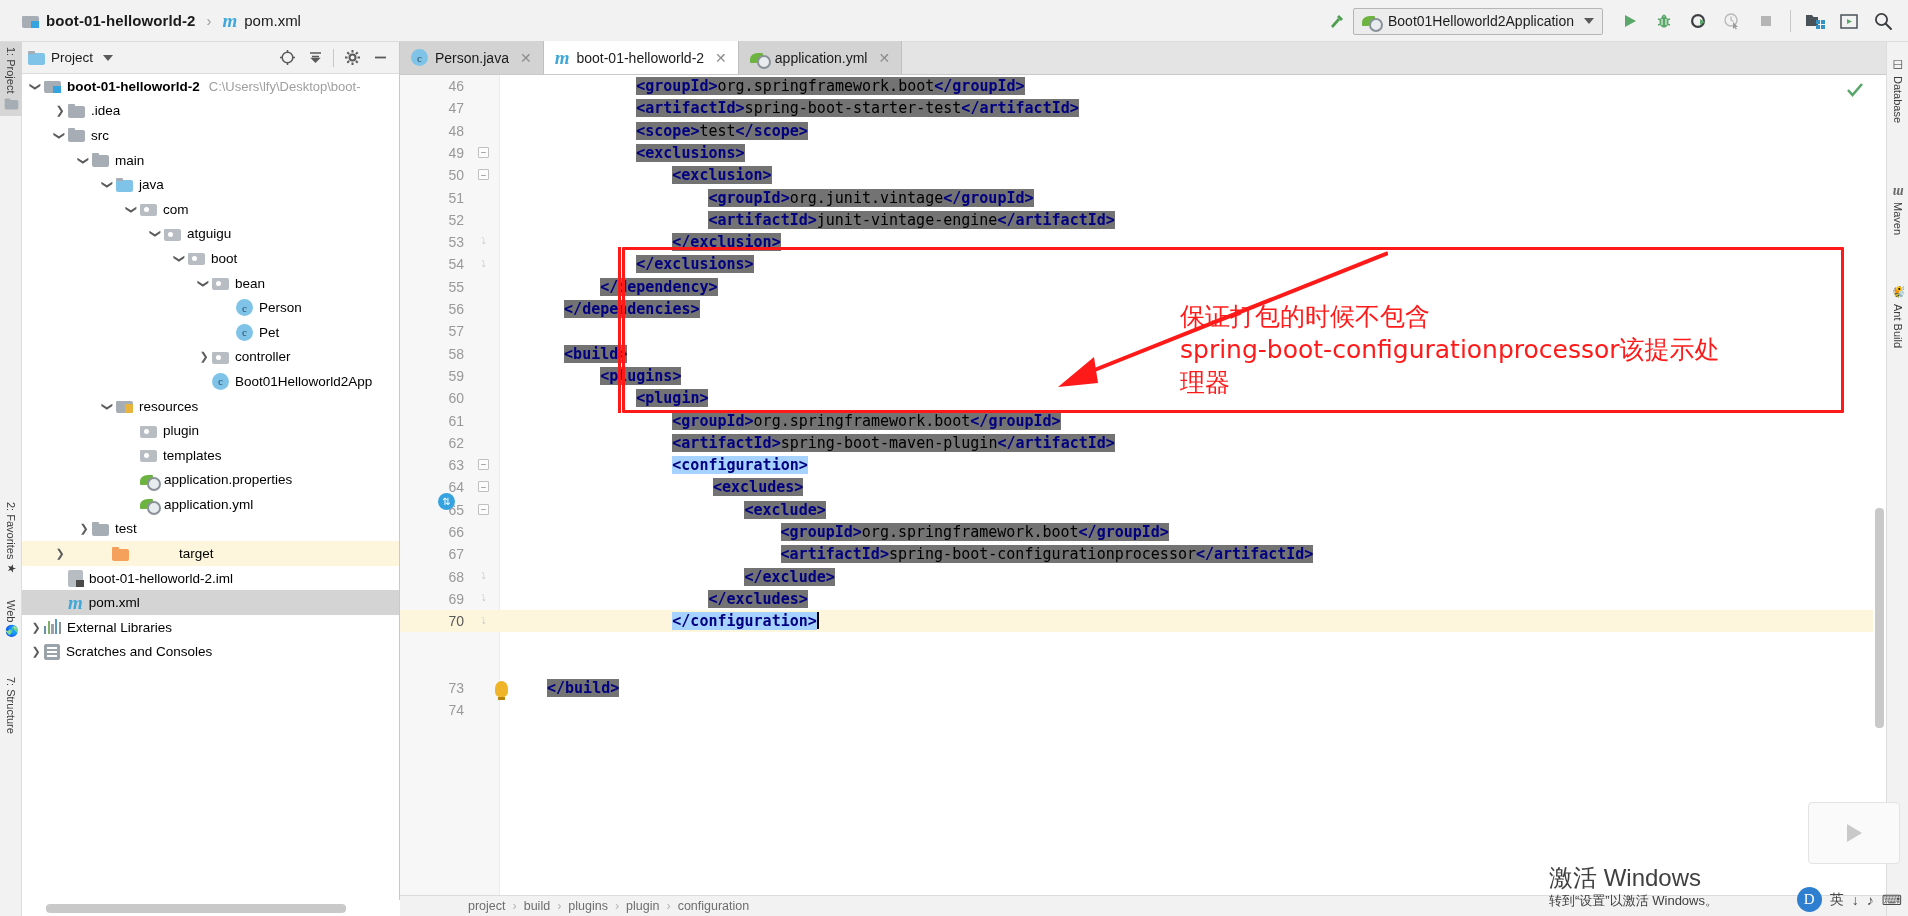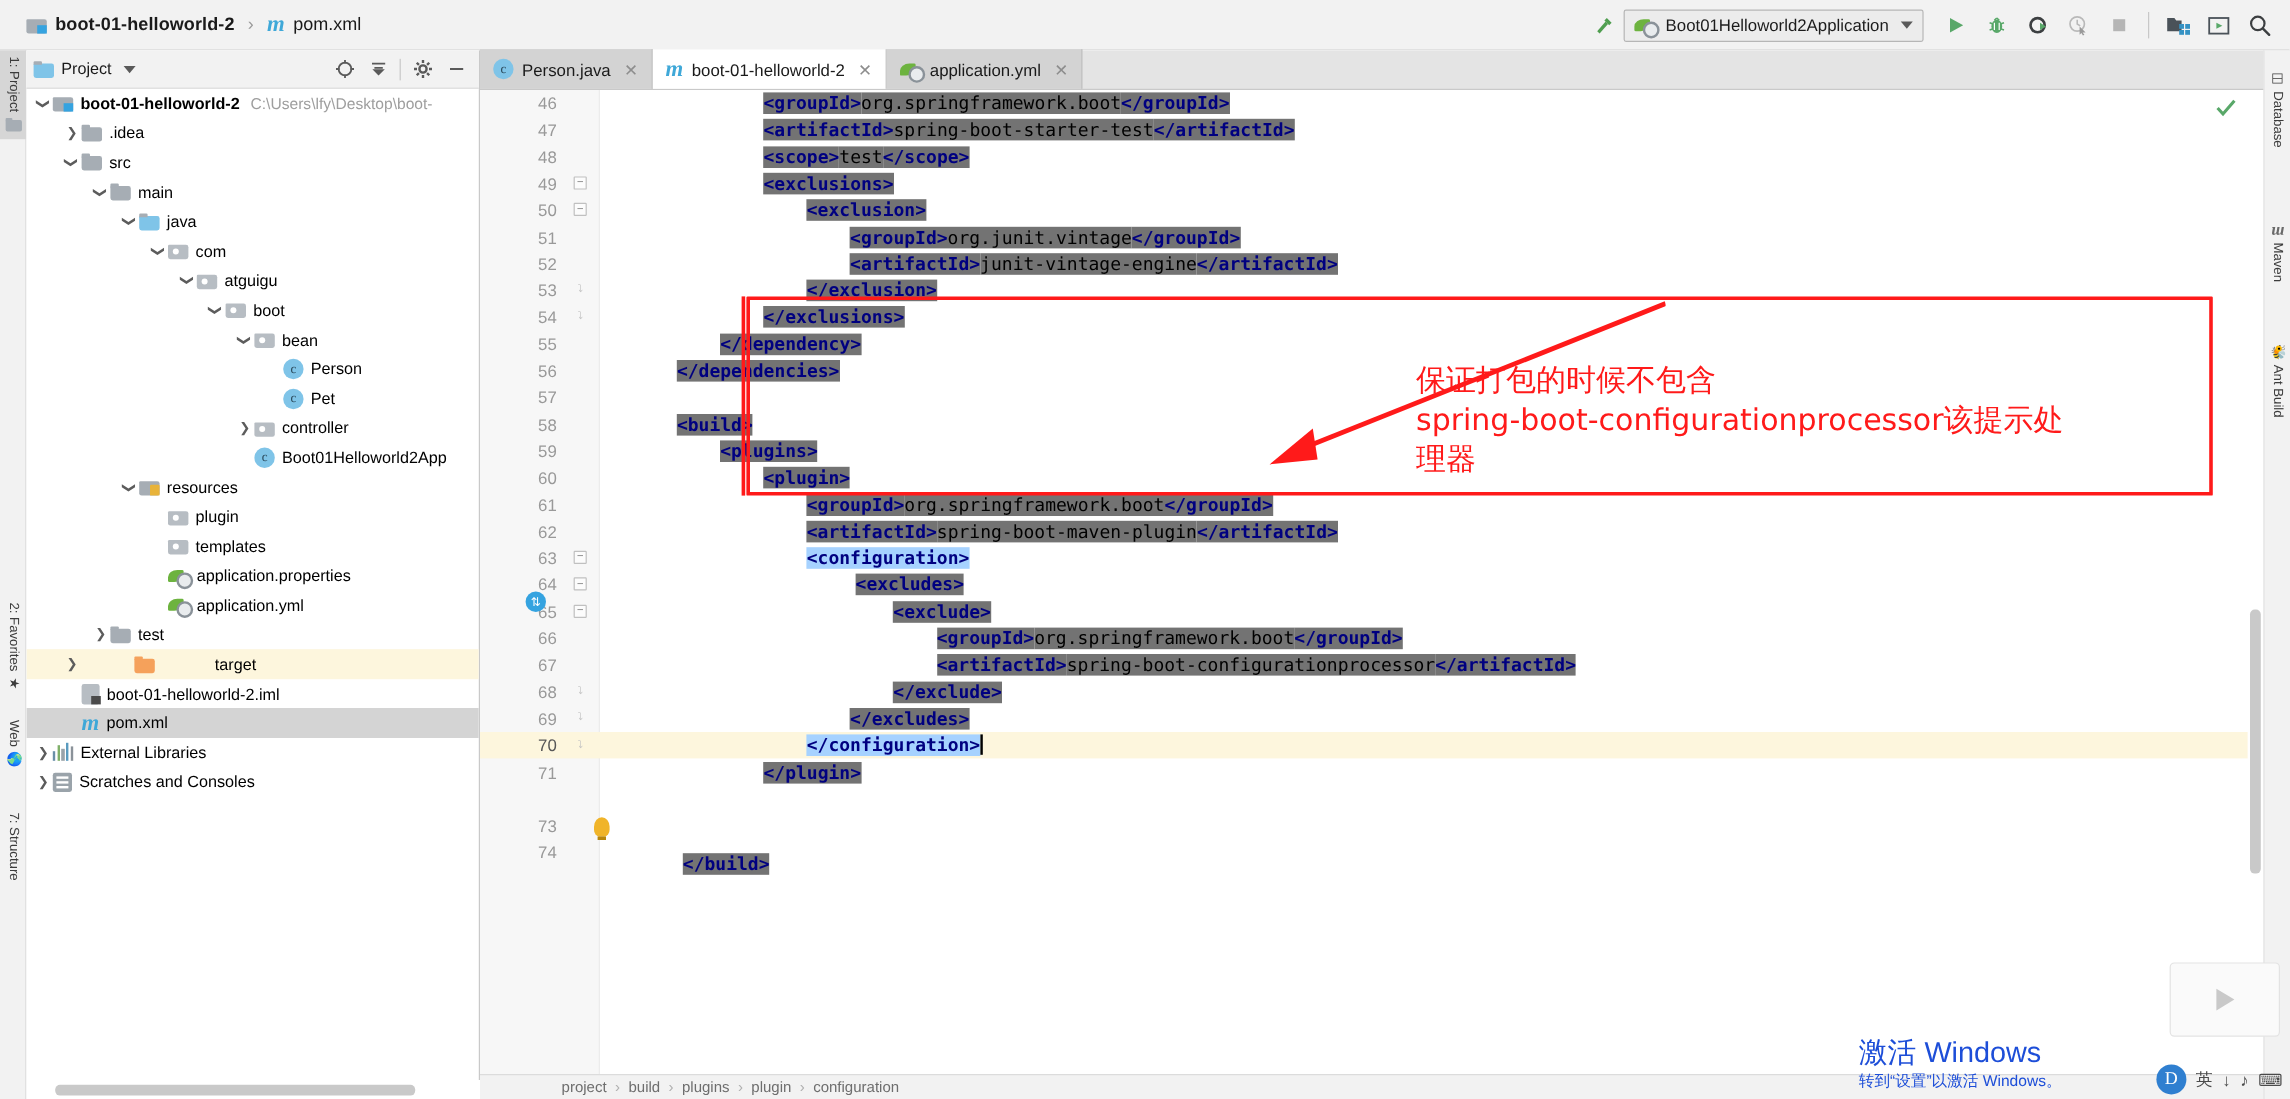--- a/index.html
+++ b/index.html
@@ -189,21 +189,21 @@
     font-size: 12.5px; color: #6e6e6e; gap: 7px;
   }
   .bc-sep { color: #b0b0b0; }
 
   .hscrollbar { position: absolute; left: 22px; bottom: 0; width: 378px; height: 16px; background:#fff; }
   .hscroll-thumb { position:absolute; left: 2px; bottom: 3px; height: 9px; width: 300px; background:#c9c9c9; border-radius:4px; }
 
   
   .watermark {
     position: absolute; right: 190px; bottom: 6px; text-align: left;
-    color: #1d4ed8; pointer-events: none;
+    color: #404040; pointer-events: none;
   }
   .watermark .l1 { font-size: 24px; line-height: 1.15; }
   .watermark .l2 { font-size: 13px; }
 
   
   .imetray {
     position: absolute; right: 6px; bottom: 4px; display: flex; align-items: center; gap: 8px;
     color: #4a4a4a; font-size: 14px;
   }
   .ime-blue {
@@ -545,22 +545,21 @@
           <div class="cl" style="top: 334.5px; position: absolute; left: 0px; right: 0px;"><span class="lnum">61</span><span class="ctext" style="left: 272.32px;"><span class="tag bgtok">&lt;groupId&gt;</span><span class="txt bgtok">org.springframework.boot</span><span class="tag bgtok">&lt;/groupId&gt;</span></span></div>
           <div class="cl" style="top: 356.8px; position: absolute; left: 0px; right: 0px;"><span class="lnum">62</span><span class="ctext" style="left: 272.32px;"><span class="tag bgtok">&lt;artifactId&gt;</span><span class="txt bgtok">spring-boot-maven-plugin</span><span class="tag bgtok">&lt;/artifactId&gt;</span></span></div>
           <div class="cl" style="top: 379.1px; position: absolute; left: 0px; right: 0px;"><span class="lnum">63</span><span class="foldmark">−</span><span class="ctext" style="left: 272.32px;"><span class="tag selhl">&lt;configuration&gt;</span></span></div>
           <div class="cl" style="top: 401.4px; position: absolute; left: 0px; right: 0px;"><span class="lnum">64</span><span class="foldmark">−</span><span class="ctext" style="left: 313px; text-align: center;"><span class="tag bgtok">&lt;excludes&gt;</span></span></div>
           <div class="cl" style="top: 423.7px; position: absolute; left: 0px; right: 0px;"><span class="lnum">65</span><span class="foldmark">−</span><span class="ctext" style="left: 344.48px;"><span class="tag bgtok">&lt;exclude&gt;</span></span></div>
           <div class="cl" style="top: 446px; position: absolute; left: 0px; right: 0px;"><span class="lnum">66</span><span class="ctext" style="left: 380.56px;"><span class="tag bgtok">&lt;groupId&gt;</span><span class="txt bgtok">org.springframework.boot</span><span class="tag bgtok">&lt;/groupId&gt;</span></span></div>
           <div class="cl" style="top: 468.3px; position: absolute; left: 0px; right: 0px;"><span class="lnum">67</span><span class="ctext" style="left: 380.56px;"><span class="tag bgtok">&lt;artifactId&gt;</span><span class="txt bgtok">spring-boot-configurationprocessor</span><span class="tag bgtok">&lt;/artifactId&gt;</span></span></div>
           <div class="cl" style="top: 490.6px; position: absolute; left: 0px; right: 0px;"><span class="lnum">68</span><span class="foldmark" style="border: none; background: transparent; color: rgb(195, 195, 195);">⤵</span><span class="ctext" style="left: 344.48px;"><span class="tag bgtok">&lt;/exclude&gt;</span></span></div>
           <div class="cl" style="top: 512.9px; position: absolute; left: 0px; right: 0px;"><span class="lnum">69</span><span class="foldmark" style="border: none; background: transparent; color: rgb(195, 195, 195);">⤵</span><span class="ctext" style="left: 308.4px;"><span class="tag bgtok">&lt;/excludes&gt;</span></span></div>
           <div class="cl cursorline" style="top: 535.2px; position: absolute; left: 0px; right: 0px;"><span class="lnum">70</span><span class="foldmark" style="border: none; background: transparent; color: rgb(195, 195, 195);">⤵</span><span class="ctext" style="left: 272.32px;"><span class="tag selhl">&lt;/configuration&gt;</span><span style="display: inline-block; width: 2px; height: 17px; background: rgb(0, 0, 0); vertical-align: -3px;"></span></span></div>
-          <div class="cl" style="top: 557.5px; position: absolute; left: 0px; right: 0px;"><span class="lnum">71</span><span class="ctext" style="left: 236.24px;"><span class="tag bgtok">&lt;/plugin&gt;</span></span></div>
-          <div class="cl" style="top: 602.1px; position: absolute; left: 0px; right: 0px;"><span class="lnum">73</span><span class="ctext" style="left: 169px; margin-top: 32px;"><span class="tag bgtok">&lt;/build&gt;</span></span></div>
+          <div class="cl" style="top: 602.1px; position: absolute; left: 0px; right: 0px;"><span class="lnum">73</span><span class="ctext" style="left: 147px;"><span class="tag bgtok">&lt;/build&gt;</span></span></div>
           <div class="cl" style="top: 624.4px; position: absolute; left: 0px; right: 0px;"><span class="lnum">74</span><span class="ctext" style="left: 128px;"></span></div>
         </div>
 
       <div class="redbox" style="left:222px; top:172px; width:1222px; height:166px;"></div>
 
       <svg class="arrow-svg" style="left:628px; top:170px; width:360px; height:150px;" viewBox="0 0 360 150">
         <path d="M360 8 L54 130" stroke="#ff1a1a" stroke-width="4" fill="none"></path>
         <path d="M30 142 L66 112 L70 138 Z" fill="#ff1a1a"></path>
       </svg>
 

